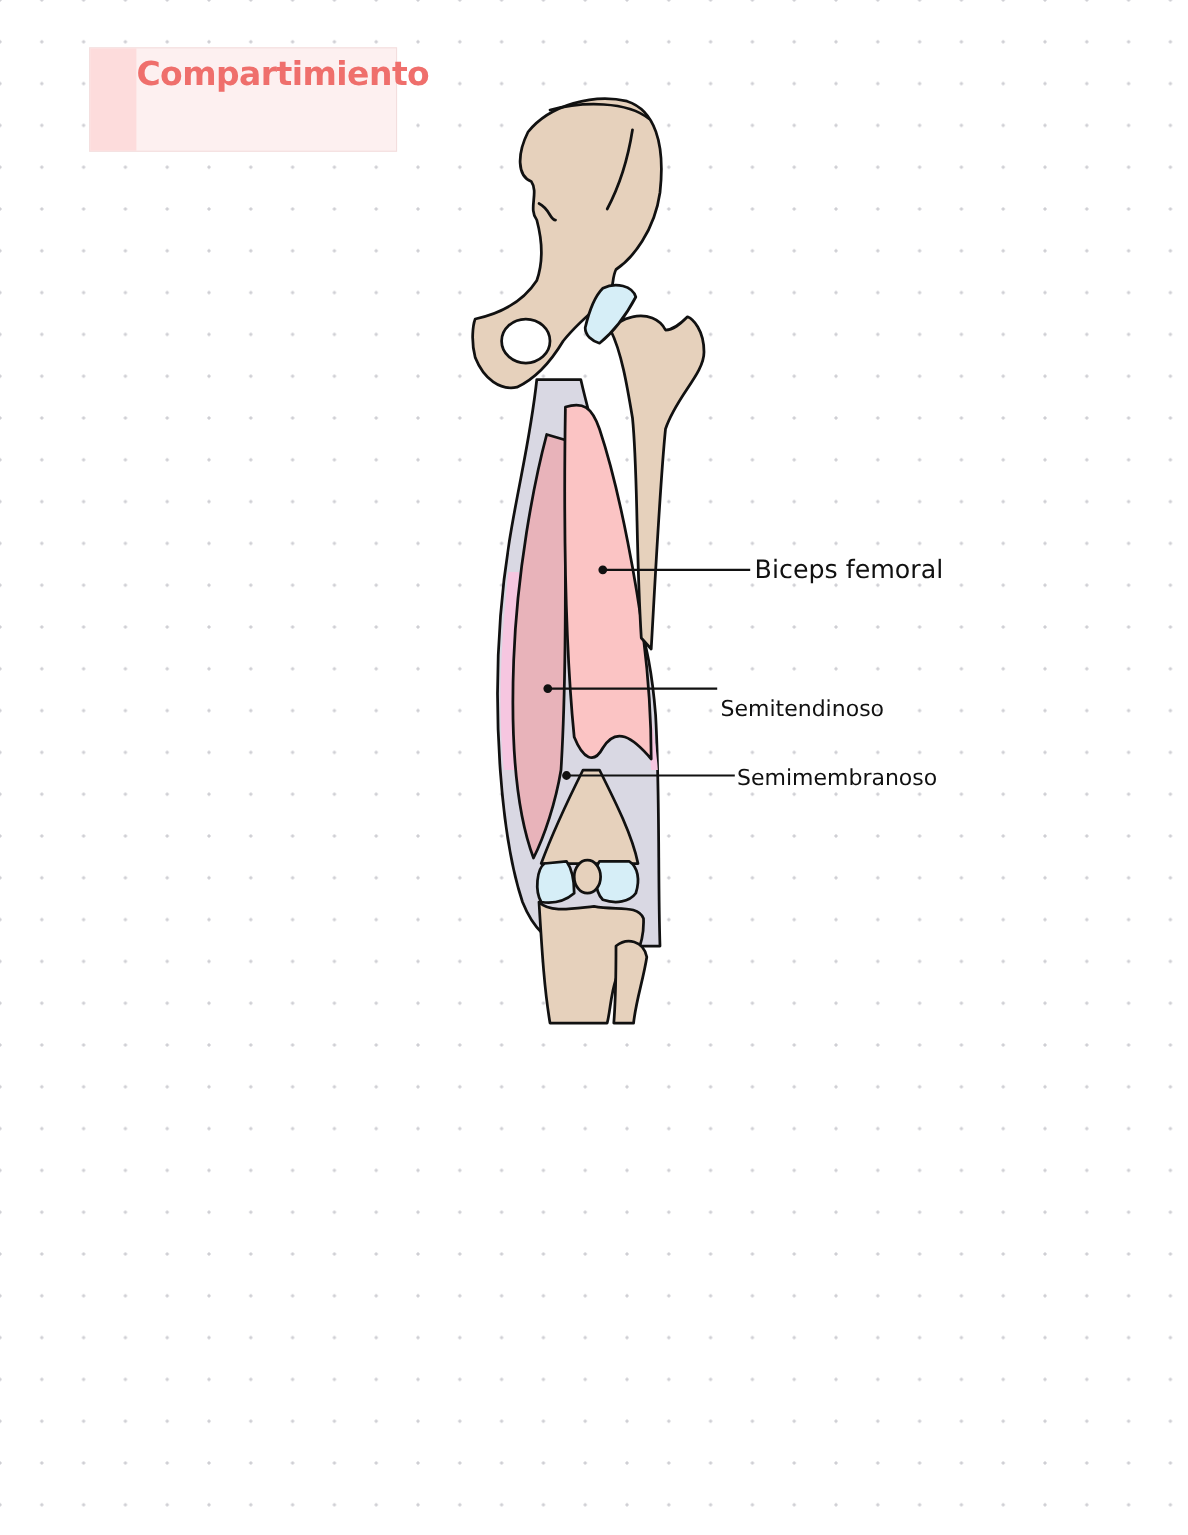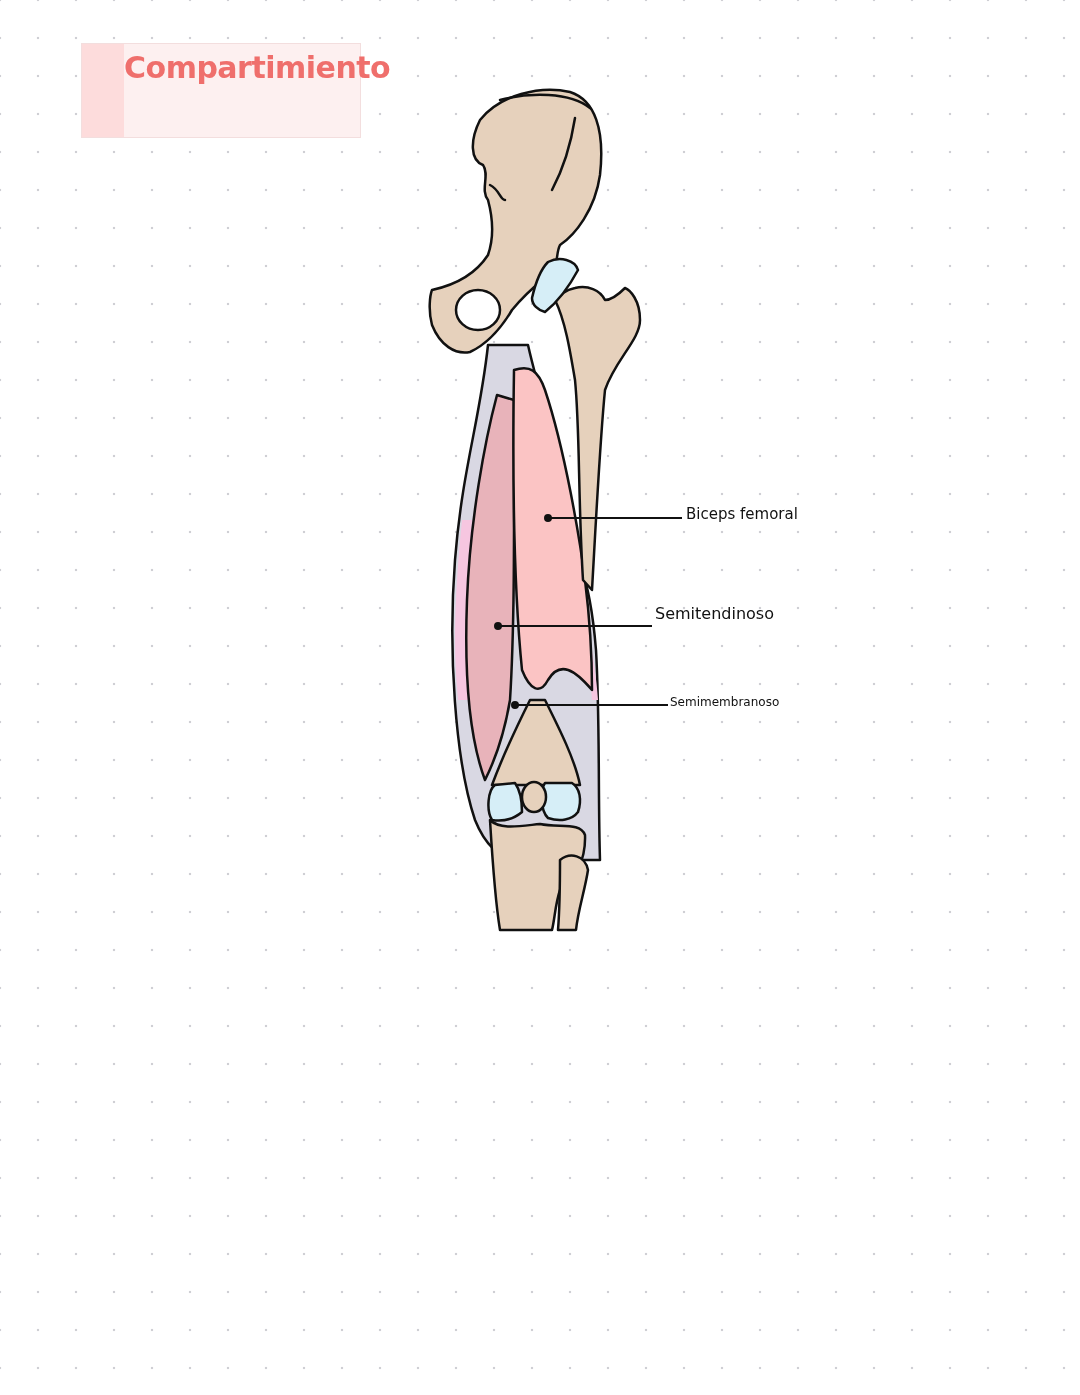--- a/index.html
+++ b/index.html
@@ -97,15 +97,15 @@
   <g stroke="#111" stroke-width="2" fill="#111">
     <line x1="548" y1="518" x2="682" y2="518"></line>
     <circle cx="548" cy="518" r="3"></circle>
     <line x1="498" y1="626" x2="652" y2="626"></line>
     <circle cx="498" cy="626" r="3"></circle>
     <line x1="515" y1="705" x2="668" y2="705"></line>
     <circle cx="515" cy="705" r="3"></circle>
   </g>
 </svg>
 
-<div class="label" style="left:686px; top:505px; font-size:15px;">Biceps femoral</div>
-<div class="label" style="left:655px; top:604px; font-size:16px;">Semitendinoso</div>
-<div class="label" style="left:670px; top:695px; font-size:12px;">Semimembranoso</div>
+<div class="label" style="left:686px; top:505px; font-size:23px;">Biceps femoral</div>
+<div class="label" style="left:655px; top:632px; font-size:20px;">Semitendinoso</div>
+<div class="label" style="left:670px; top:695px; font-size:20px;">Semimembranoso</div>
 
 </body></html>

